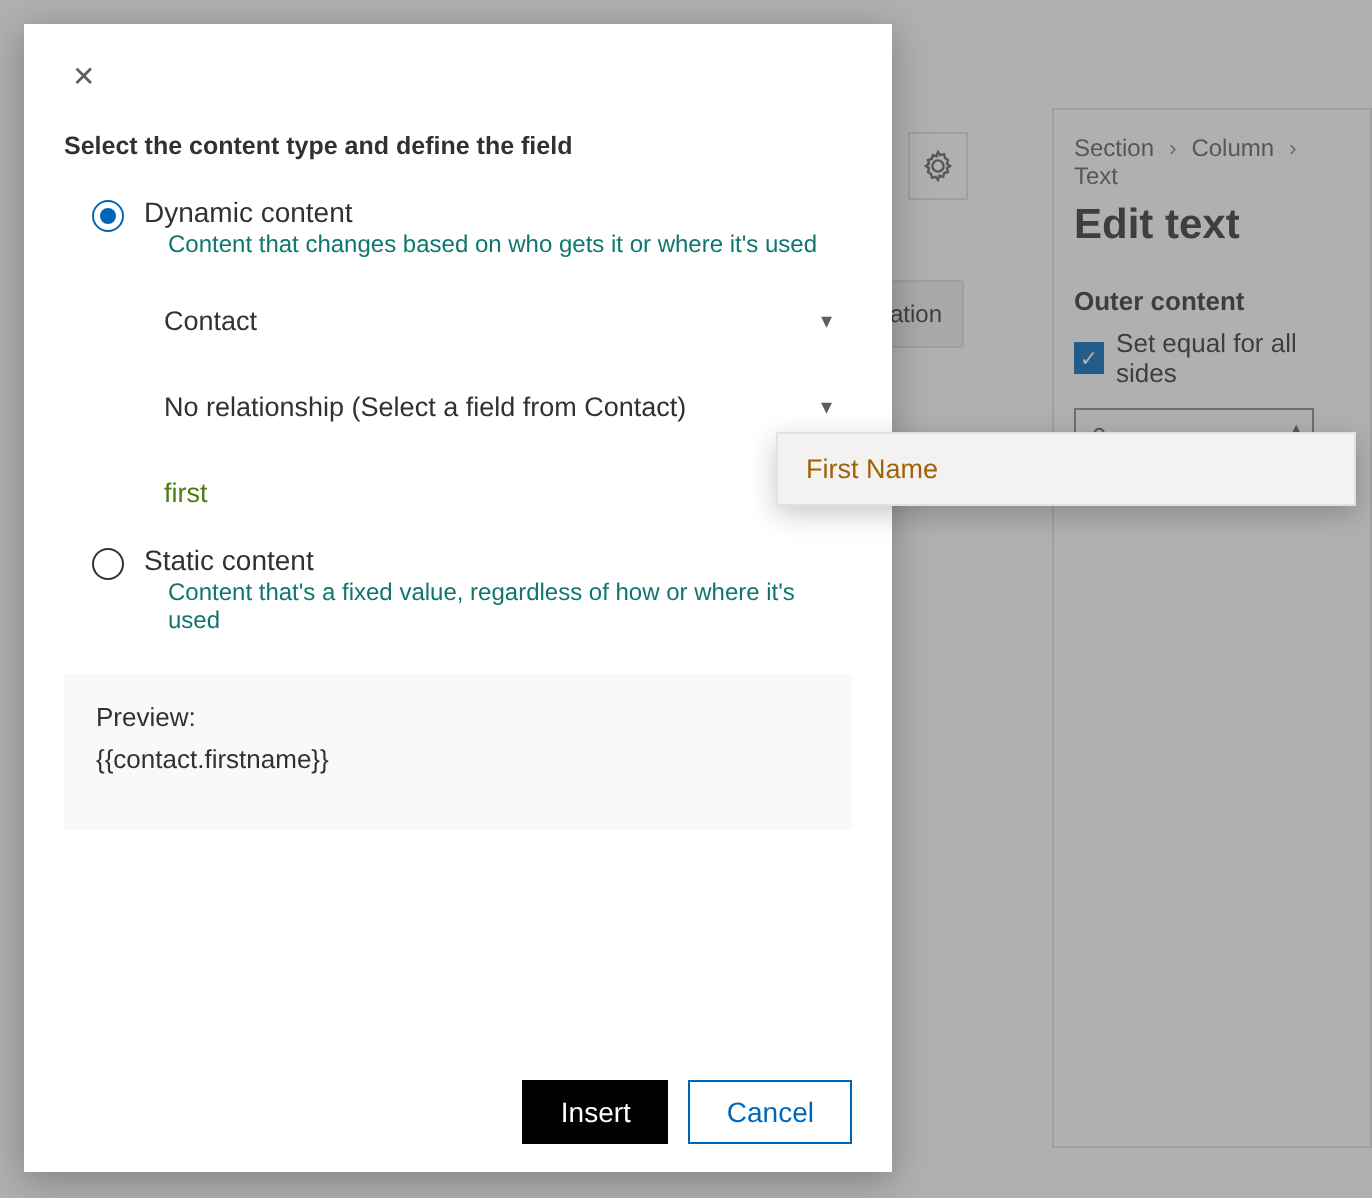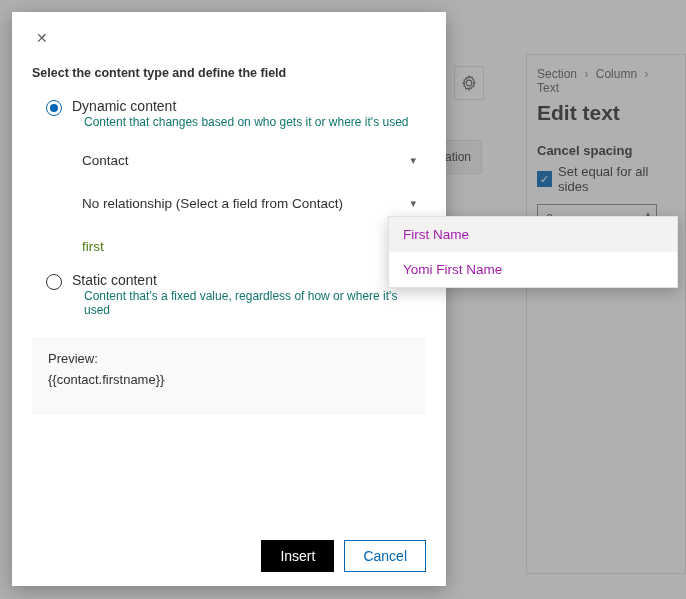--- a/index.html
+++ b/index.html
@@ -118,21 +118,21 @@
   .btn-secondary { background:#fff; color:#0067b8; border-color:#0067b8;}
   
   .flyout {
     position:absolute; left:388px; top:216px;
     width:290px; background:#fff;
     box-shadow:0 4px 14px rgba(0,0,0,0.22);
     z-index:5;
     border:1px solid #e1e1e1;
   }
   .fly-item {
-    padding:10px 14px; font-size:13.5px; color:#a21caf;
+    padding:10px 14px; font-size:13.5px; color:#a16207;
     cursor:pointer;
   }
   .fly-item.hi { background:#f3f2f1; }
   .gear-svg { width:16px; height:16px; }
 </style>
 </head>
 <body>
 
 <div class="gear-box">
   <svg class="gear-svg" viewBox="0 0 16 16">
@@ -145,21 +145,21 @@
 
 <div class="right-panel">
   <div class="breadcrumb">
     <span>Section</span>
     <span class="chev">›</span>
     <span>Column</span>
     <span class="chev">›</span>
     <span>Text</span>
   </div>
   <div class="panel-title">Edit text</div>
-  <div class="panel-sub">Cancel spacing</div>
+  <div class="panel-sub">Outer content</div>
   <div class="checkbox-row">
     <span class="cb">✓</span>
     <span>Set equal for all sides</span>
   </div>
   <div class="num-input">
     <span>0px</span>
     <span class="stepper">
       <span>▲</span>
       <span>▼</span>
     </span>
@@ -218,16 +218,13 @@
     <div class="btn btn-secondary">
       <span>Cancel</span>
     </div>
   </div>
 </div>
 
 <div class="flyout">
   <div class="fly-item hi">
     <span>First Name</span>
   </div>
-  <div class="fly-item">
-    <span>Yomi First Name</span>
-  </div>
 </div>
 
 </body></html>

